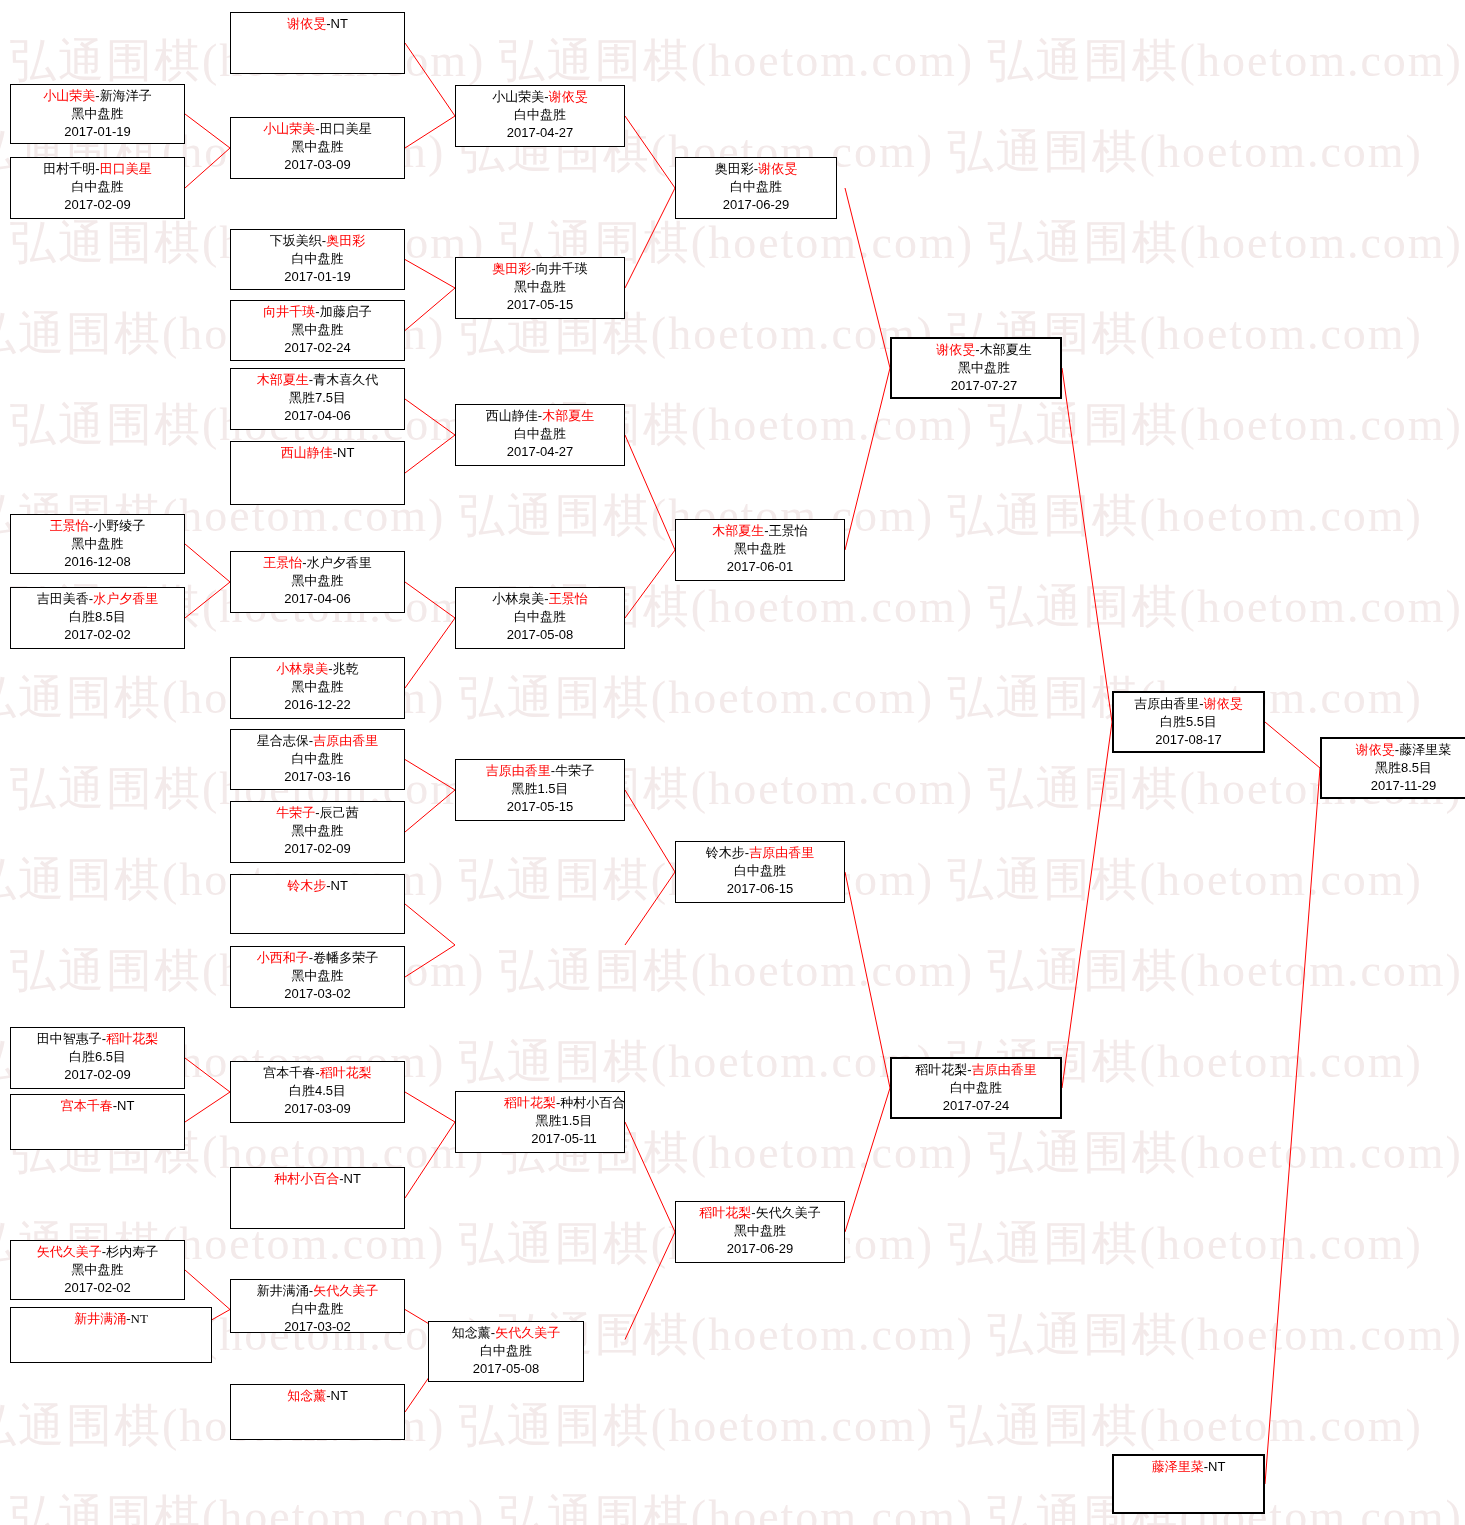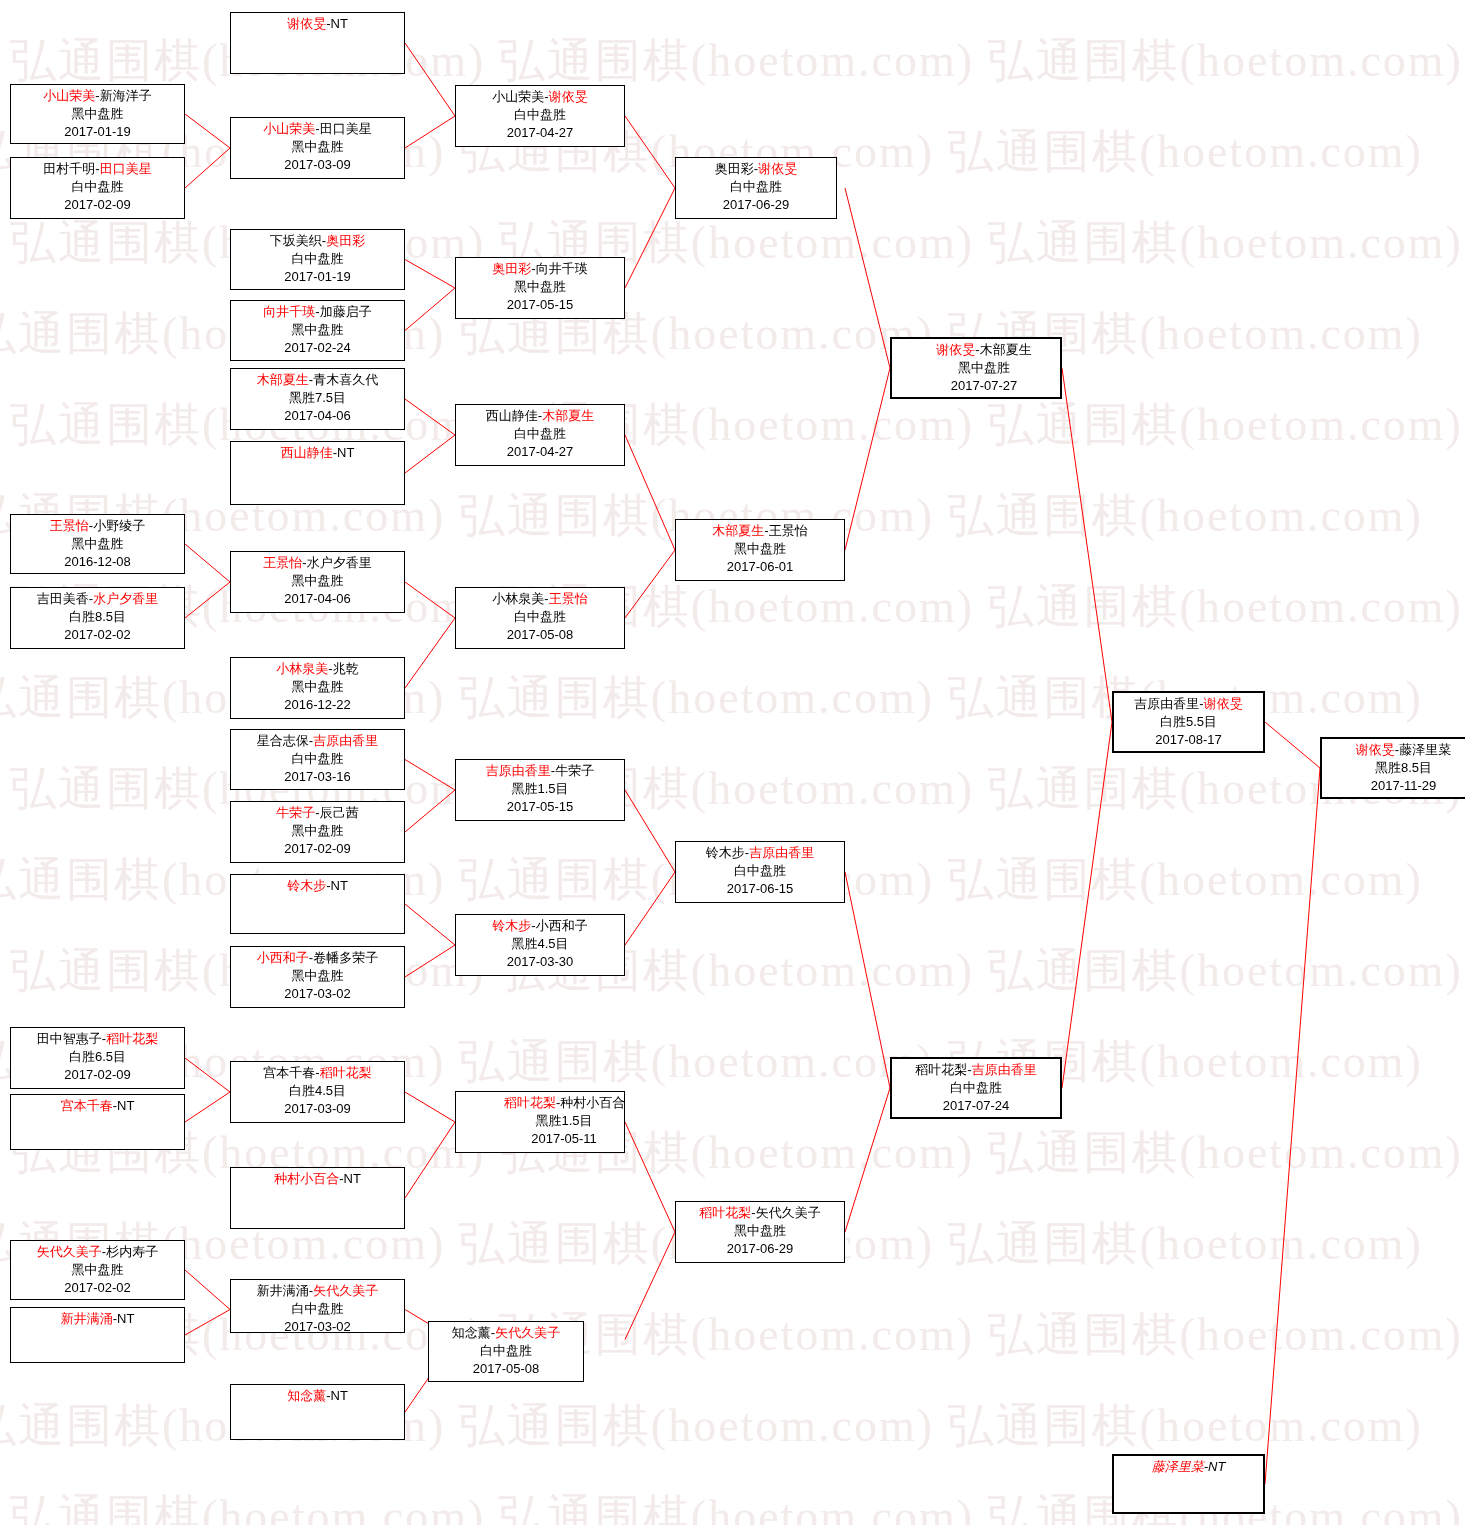--- a/index.html
+++ b/index.html
@@ -121,21 +121,21 @@
         <div class="match-date">2017-02-09</div>
       </div>
       <div class="match-box" style="left: 10px; top: 1094px; width: 175px; height: 56px;">
         <div class="match-title"><span class="winner">宫本千春</span>-<span>NT</span></div>
       </div>
       <div class="match-box" style="left: 10px; top: 1240px; width: 175px; height: 60px;">
         <div class="match-title"><span class="winner">矢代久美子</span>-<span>杉内寿子</span></div>
         <div class="match-result">黑中盘胜</div>
         <div class="match-date">2017-02-02</div>
       </div>
-      <div class="match-box" style="left: 10px; top: 1307px; width: 175px; height: 56px;">
+      <div class="match-box" style="left: 10px; top: 1307px; width: 202px; height: 56px; font-family: Liberation Serif, serif;">
         <div class="match-title"><span class="winner">新井满涌</span>-<span>NT</span></div>
       </div>
       <div class="match-box" style="left: 230px; top: 12px; width: 175px; height: 62px;">
         <div class="match-title"><span class="winner">谢依旻</span>-<span>NT</span></div>
       </div>
       <div class="match-box" style="left: 230px; top: 117px; width: 175px; height: 62px;">
         <div class="match-title"><span class="winner">小山荣美</span>-<span>田口美星</span></div>
         <div class="match-result">黑中盘胜</div>
         <div class="match-date">2017-03-09</div>
       </div>
@@ -219,25 +219,20 @@
       <div class="match-box" style="left: 455px; top: 587px; width: 170px; height: 62px;">
         <div class="match-title"><span>小林泉美</span>-<span class="winner">王景怡</span></div>
         <div class="match-result">白中盘胜</div>
         <div class="match-date">2017-05-08</div>
       </div>
       <div class="match-box" style="left: 455px; top: 759px; width: 170px; height: 62px;">
         <div class="match-title"><span class="winner">吉原由香里</span>-<span>牛荣子</span></div>
         <div class="match-result">黑胜1.5目</div>
         <div class="match-date">2017-05-15</div>
       </div>
-      <div class="match-box" style="left: 455px; top: 914px; width: 170px; height: 62px;">
-        <div class="match-title"><span class="winner">铃木步</span>-<span>小西和子</span></div>
-        <div class="match-result">黑胜4.5目</div>
-        <div class="match-date">2017-03-30</div>
-      </div>
       <div class="match-box" style="left: 455px; top: 1091px; width: 170px; height: 62px; padding-left: 48px;">
         <div class="match-title"><span class="winner">稻叶花梨</span>-<span>种村小百合</span></div>
         <div class="match-result">黑胜1.5目</div>
         <div class="match-date">2017-05-11</div>
       </div>
       <div class="match-box" style="left: 428px; top: 1309px; width: 156px; height: 61px; margin-top: 12px;">
         <div class="match-title"><span>知念薰</span>-<span class="winner">矢代久美子</span></div>
         <div class="match-result">白中盘胜</div>
         <div class="match-date">2017-05-08</div>
       </div>
@@ -269,21 +264,21 @@
       <div class="match-box thick" style="left: 890px; top: 1057px; width: 172px; height: 62px;">
         <div class="match-title"><span>稻叶花梨</span>-<span class="winner">吉原由香里</span></div>
         <div class="match-result">白中盘胜</div>
         <div class="match-date">2017-07-24</div>
       </div>
       <div class="match-box thick" style="left: 1112px; top: 691px; width: 153px; height: 62px;">
         <div class="match-title"><span>吉原由香里</span>-<span class="winner">谢依旻</span></div>
         <div class="match-result">白胜5.5目</div>
         <div class="match-date">2017-08-17</div>
       </div>
-      <div class="match-box thick" style="left: 1112px; top: 1454px; width: 153px; height: 60px; font-style: italic;">
+      <div class="match-box thick" style="left: 1112px; top: 1454px; width: 153px; height: 60px;">
         <div class="match-title"><span class="winner">藤泽里菜</span>-<span>NT</span></div>
       </div>
       <div class="match-box thick" style="left: 1320px; top: 737px; width: 167px; height: 62px;">
         <div class="match-title"><span class="winner">谢依旻</span>-<span>藤泽里菜</span></div>
         <div class="match-result">黑胜8.5目</div>
         <div class="match-date">2017-11-29</div>
       </div>
     </div>
 </div>
 

